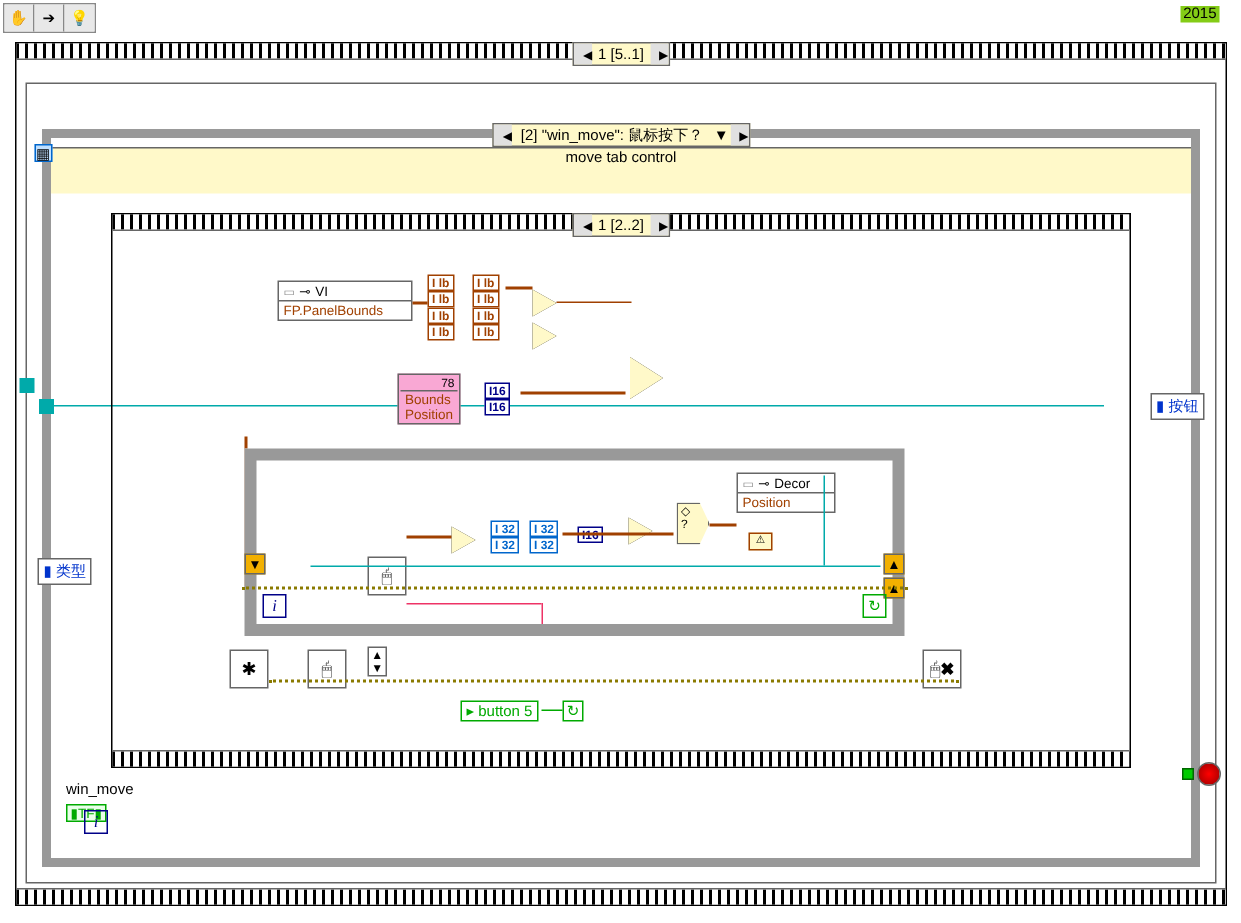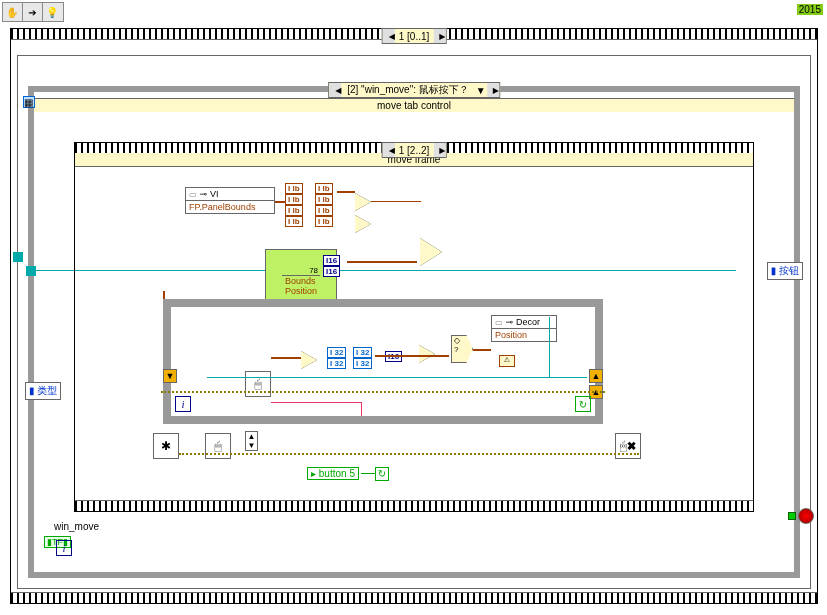--- a/index.html
+++ b/index.html
@@ -25,21 +25,21 @@
     background: #e8e8e8;
     border: none;
     border-right: 1px solid #888;
     cursor: pointer;
     font-size: 10px;
     padding: 0;
   }
   .toolbar button:last-child { border-right: none; }
   .year-badge {
     position: absolute;
-    top: 4px; right: 4px;
+    top: 4px; right: 14px;
     font-size: 10px;
     color: #000;
     background: #84cc16;
     padding: 0 2px;
   }
 
   
   .seq-outer {
     position: absolute;
     left: 10px; top: 28px;
@@ -118,21 +118,21 @@
     font-size: 8px;
     cursor: pointer;
   }
   .case-bar .label { padding: 0 6px; white-space: nowrap; }
   .case-bar .dd { width: 12px; text-align: center; cursor: pointer; }
 
   .sub-title {
     border-top: 1px solid #666;
     text-align: center;
     line-height: 14px;
-    height: 14px;
+    height: 31px;
     background: #fff9c9;
   }
 
   .seq-mid {
     position: absolute;
     left: 40px; top: 50px; right: 40px; height: 370px;
     border: 1px solid #000;
   }
   .seq-mid::before, .seq-mid::after {
     content: "";
@@ -310,51 +310,50 @@
 <div class="toolbar">
   <button>✋</button>
   <button>➔</button>
   <button>💡</button>
 </div>
 <div class="year-badge">2015</div>
 
 <div class="seq-outer">
   <div class="frame-selector">
     <button class="arrow">◀</button>
-    <span class="label">1 [0..1]</span>
+    <span class="label">1 [5..1]</span>
     <button class="arrow">▶</button>
   </div>
 
   <div class="event-struct">
 
     <div class="inner-thick">
 
       <div class="case-bar" style="top:-10px">
         <button class="arrow">◀</button>
         <span class="label">[2] "win_move": 鼠标按下？</span>
         <span class="dd">▼</span>
         <button class="arrow">▶</button>
       </div>
       <div class="sub-title" style="position:absolute;left:0;right:0;top:6px">move tab control</div>
 
-      <div class="type-pane" style="left:-9px; top:290px">▮ <span>类型</span></div>
+      <div class="type-pane" style="left:-9px; top:280px">▮ <span>类型</span></div>
 
       <div class="type-pane" style="right:-9px; top:170px">▮ <span>按钮</span></div>
 
       <div class="tunnel" style="left:-8px; top:174px; background:#0aa"></div>
 
       <div class="wire teal" style="left:2px; top:178px; width:700px; height:1px"></div>
 
       <div class="seq-mid">
         <div class="frame-selector" style="top:-1px">
           <button class="arrow">◀</button>
           <span class="label">1 [2..2]</span>
           <button class="arrow">▶</button>
         </div>
-        <div class="sub-title">move frame</div>
 
         <div class="prop-node" style="left:110px; top:44px; width:90px">
           <div class="hdr"><span class="ref">▭</span>⊸ <span>VI</span></div>
           <div class="row">FP.PanelBounds</div>
         </div>
 
         <div class="cluster-grp" style="left:210px; top:40px">
           <span class="num-box orange">I lb</span>
           <span class="num-box orange">I lb</span>
           <span class="num-box orange">I lb</span>
@@ -364,21 +363,21 @@
         <div class="cluster-grp" style="left:240px; top:40px">
           <span class="num-box orange">I lb</span>
           <span class="num-box orange">I lb</span>
           <span class="num-box orange">I lb</span>
           <span class="num-box orange">I lb</span>
         </div>
 
         <div class="tri-fn" style="left:280px; top:50px"></div>
         <div class="tri-fn" style="left:280px; top:72px"></div>
 
-        <div class="cluster-grp" style="left:190px; top:106px; border:1px solid #666; background:#bef264; padding:16px">
+        <div class="cluster-grp" style="left:190px; top:106px; border:1px solid #666; background:#f9a8d4; padding:1px">
           <div style="border-bottom:1px solid #666; font-size:8px; text-align:right; padding:0 2px"><span>78</span></div>
           <div class="row" style="color:#a04000; font-size:9px; padding:0 3px">Bounds</div>
           <div class="row" style="color:#a04000; font-size:9px; padding:0 3px">Position</div>
         </div>
 
         <div class="cluster-grp" style="left:248px; top:112px">
           <span class="num-box">I16</span>
           <span class="num-box">I16</span>
         </div>
 
@@ -450,21 +449,21 @@
         <div class="btn1" style="left:232px; top:324px">▸ <span>button 5</span></div>
 
         <div style="position:absolute; left:300px; top:324px; width:14px; height:14px; border:1px solid #0a0; color:#0a0; text-align:center; font-size:10px">↻</div>
 
         <div class="wire" style="background:#0a0; left:286px; top:330px; width:14px; height:1px"></div>
 
         <div style="position:absolute; left:104px; top:310px; width:460px; height:0; border-top:2px dotted #8a7a00"></div>
 
       </div>
 
-      <div class="text-label" style="left:20px; bottom:40px">win_move</div>
+      <div class="text-label" style="left:10px; bottom:40px">win_move</div>
       <div style="position:absolute; left:10px; bottom:24px; border:1px solid #0a0; color:#0a0; font-size:9px; padding:0 2px; background:#e9ffe9">▮<span>TF</span>▮</div>
 
       <div class="stop-btn" style="right:-20px; bottom:48px"></div>
 
       <div style="position:absolute; right:-2px; bottom:52px; width:8px; height:8px; background:#0c0; border:1px solid #060"></div>
 
       <div class="outer-idx">i</div>
     </div>
 
     <div class="tunnel" style="left:-5px; top:196px"></div>

